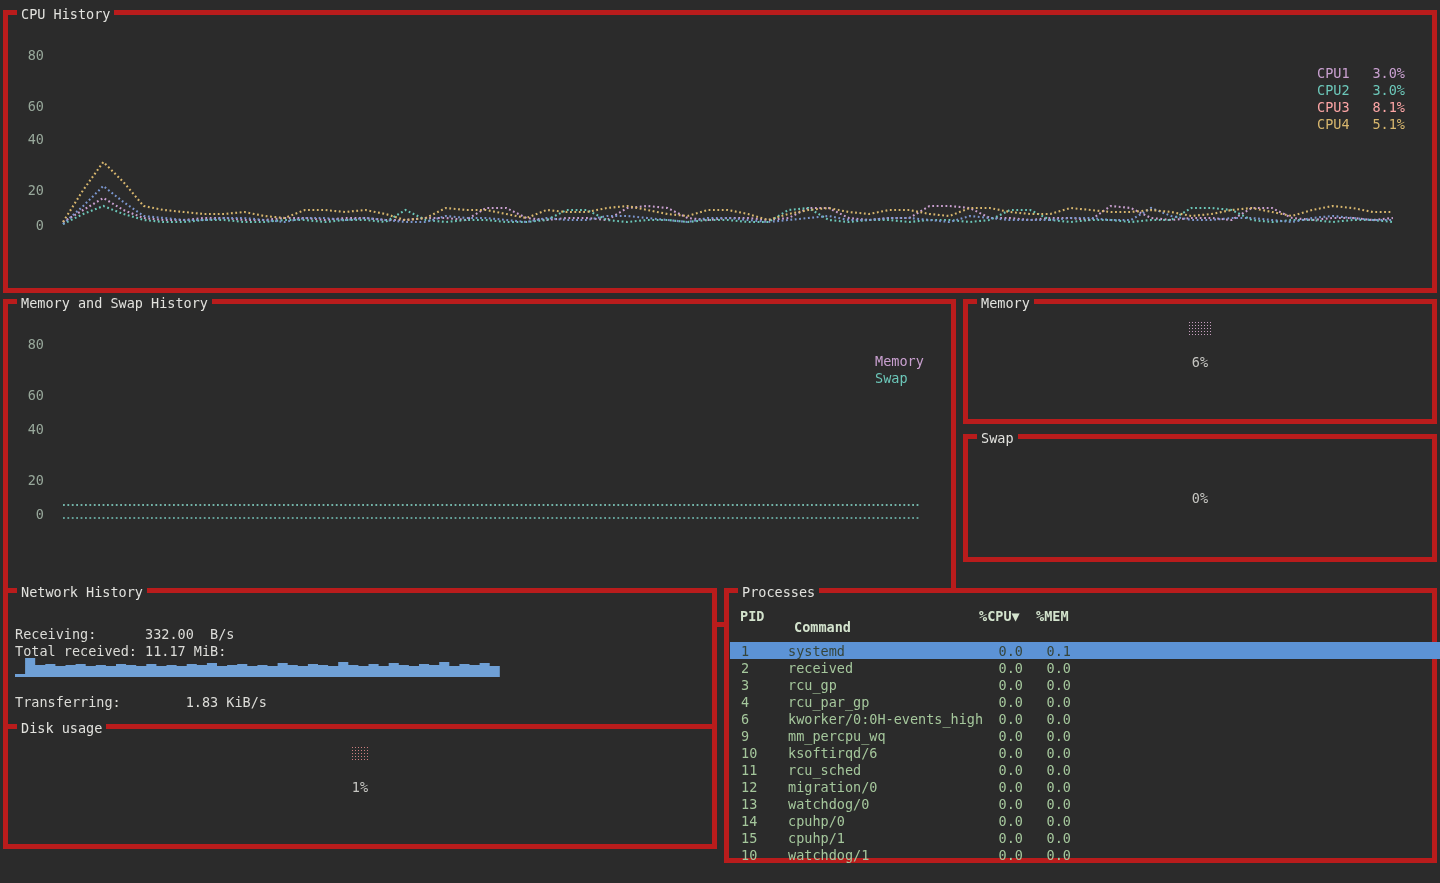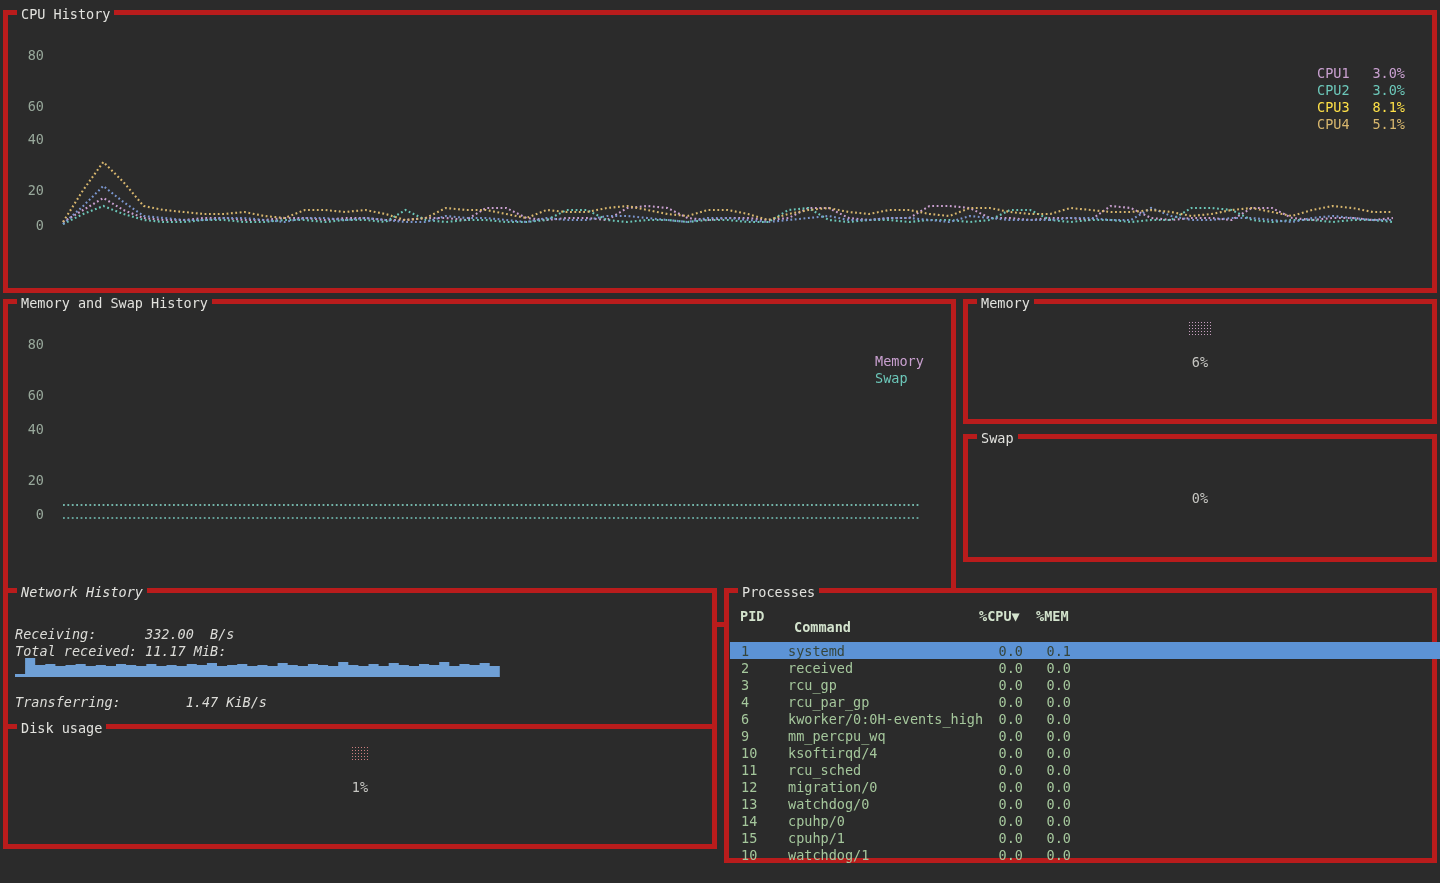--- a/index.html
+++ b/index.html
@@ -32,21 +32,21 @@
   <div id="cpu-ticks">
       <span class="ytick" style="left: 8px; top: 32px;">80</span>
       <span class="ytick" style="left: 8px; top: 83px;">60</span>
       <span class="ytick" style="left: 8px; top: 116px;">40</span>
       <span class="ytick" style="left: 8px; top: 167px;">20</span>
       <span class="ytick" style="left: 8px; top: 202px;">0</span>
     </div>
   <div id="cpu-legend">
       <div class="legend-row" style="left: 1309px; top: 50px; width: 88px; color: rgb(201, 160, 208);"><span>CPU1</span><span>3.0%</span></div>
       <div class="legend-row" style="left: 1309px; top: 67px; width: 88px; color: rgb(108, 199, 185);"><span>CPU2</span><span>3.0%</span></div>
-      <div class="legend-row" style="left: 1309px; top: 84px; width: 88px; color: #fde047;"><span>CPU3</span><span>8.1%</span></div>
+      <div class="legend-row" style="left: 1309px; top: 84px; width: 88px; color: #fca5a5;"><span>CPU3</span><span>8.1%</span></div>
       <div class="legend-row" style="left: 1309px; top: 101px; width: 88px; color: rgb(216, 183, 110);"><span>CPU4</span><span>5.1%</span></div>
     </div>
 </div>
 
 <div class="panel" style="left:3px;top:299px;width:953px;height:328px;">
   <span class="ptitle">Memory and Swap History</span>
   <svg id="memswap-svg" class="chart-svg" width="951" height="276">
       <polyline points="55,201 913,201" fill="none" stroke="#73b3a8" stroke-width="2.1" stroke-dasharray="1.8 2.6"></polyline>
       <polyline points="55,214 913,214" fill="none" stroke="#639f97" stroke-width="2.1" stroke-dasharray="1.8 2.6"></polyline>
     </svg>
@@ -67,28 +67,28 @@
   <span class="ptitle">Memory</span>
   <div class="gauge" id="mem-gauge" style="top: 17px; width: 24px; height: 14px; background-image: radial-gradient(circle, rgb(199, 159, 192) 0.9px, transparent 1px); background-size: 3px 3px;"></div>
   <div class="gauge-label" style="top:50px;">6%</div>
 </div>
 
 <div class="panel" style="left:963px;top:434px;width:474px;height:128px;">
   <span class="ptitle">Swap</span>
   <div class="gauge-label" style="top:51px;">0%</div>
 </div>
 
-<div class="panel" style="left:3px;top:588px;width:714px;height:148px;font-style:italic;">
+<div class="panel" style="left:3px;top:588px;width:714px;height:148px;">
   <span class="ptitle">Network History</span>
   <div class="netline" style="top:33px;">Receiving:      332.00  B/s</div>
   <div class="netline" style="top:50px;">Total received: 11.17 MiB:</div>
   <svg id="net-svg" class="chart-svg" width="712" height="122">
       <path d="M 7 84 L 7.0 81 L 17.1 81 L 17.1 65 L 27.2 65 L 27.2 72 L 37.3 72 L 37.3 71 L 47.4 71 L 47.4 73 L 57.5 73 L 57.5 72 L 67.6 72 L 67.6 71 L 77.7 71 L 77.7 73 L 87.8 73 L 87.8 72 L 97.9 72 L 97.9 73 L 108.0 73 L 108.0 71 L 118.1 71 L 118.1 72 L 128.2 72 L 128.2 73 L 138.3 73 L 138.3 71 L 148.4 71 L 148.4 73 L 158.5 73 L 158.5 72 L 168.6 72 L 168.6 73 L 178.7 73 L 178.7 71 L 188.8 71 L 188.8 72 L 198.9 72 L 198.9 70 L 209.0 70 L 209.0 73 L 219.1 73 L 219.1 72 L 229.2 72 L 229.2 71 L 239.3 71 L 239.3 73 L 249.4 73 L 249.4 72 L 259.5 72 L 259.5 73 L 269.6 73 L 269.6 70 L 279.7 70 L 279.7 72 L 289.8 72 L 289.8 73 L 299.9 73 L 299.9 71 L 310.0 71 L 310.0 72 L 320.1 72 L 320.1 73 L 330.2 73 L 330.2 69 L 340.3 69 L 340.3 72 L 350.4 72 L 350.4 73 L 360.5 73 L 360.5 71 L 370.6 71 L 370.6 73 L 380.7 73 L 380.7 70 L 390.8 70 L 390.8 72 L 400.9 72 L 400.9 73 L 411.0 73 L 411.0 71 L 421.1 71 L 421.1 72 L 431.2 72 L 431.2 69 L 441.3 69 L 441.3 73 L 451.4 73 L 451.4 71 L 461.5 71 L 461.5 72 L 471.6 72 L 471.6 70 L 481.7 70 L 481.7 73 L 491.8 73 L 491.8 84 Z" fill="#6fa0d6"></path>
     </svg>
-  <div class="netline" style="top:101px;">Transferring:        1.47 KiB/s</div>
+  <div class="netline" style="top:101px;">Transferring:        1.83 KiB/s</div>
 </div>
 
 <div class="panel" style="left:3px;top:724px;width:714px;height:125px;">
   <span class="ptitle">Disk usage</span>
   <div class="gauge" id="disk-gauge" style="top: 17px; width: 18px; height: 14px; background-image: radial-gradient(circle, rgb(207, 127, 127) 0.9px, transparent 1px); background-size: 3px 3px;"></div>
   <div class="gauge-label" style="top:50px;">1%</div>
 </div>
 
 <div class="panel" style="left:724px;top:588px;width:713px;height:275px;">
   <span class="ptitle">Processes</span>
@@ -128,21 +128,21 @@
         <span class="c-mem">0.0</span>
       </div>
       <div class="prow" style="top: 134px;">
         <span class="c-pid">9</span>
         <span class="c-cmd">mm_percpu_wq</span>
         <span class="c-cpu">0.0</span>
         <span class="c-mem">0.0</span>
       </div>
       <div class="prow" style="top: 151px;">
         <span class="c-pid">10</span>
-        <span class="c-cmd">ksoftirqd/4</span>
+        <span class="c-cmd">ksoftirqd/6</span>
         <span class="c-cpu">0.0</span>
         <span class="c-mem">0.0</span>
       </div>
       <div class="prow" style="top: 168px;">
         <span class="c-pid">11</span>
         <span class="c-cmd">rcu_sched</span>
         <span class="c-cpu">0.0</span>
         <span class="c-mem">0.0</span>
       </div>
       <div class="prow" style="top: 185px;">

